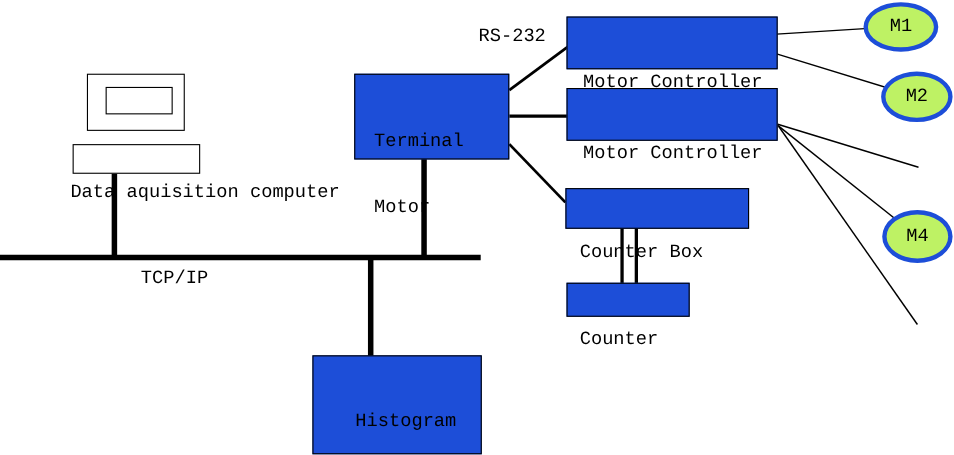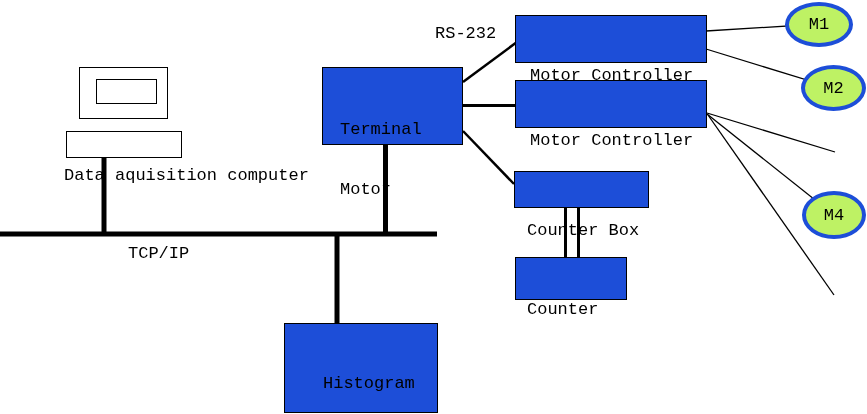--- a/index.html
+++ b/index.html
@@ -96,25 +96,25 @@
   </div>
 
   <div class="node" style="left:515px; top:15px; width:192px; height:48px; padding:10px 0 0 14px;">
     <div>Motor Controller</div>
   </div>
 
   <div class="node" style="left:515px; top:80px; width:192px; height:48px; padding:10px 0 0 14px;">
     <div>Motor Controller</div>
   </div>
 
-  <div class="node" style="left:514px; top:171px; width:135px; height:37px; padding:9px 0 0 12px;">
+  <div class="node" style="left:514px; top:171px; width:167px; height:37px; padding:9px 0 0 12px;">
     <div>Counter Box</div>
   </div>
 
-  <div class="node" style="left:515px; top:257px; width:112px; height:43px; padding:2px 0 0 11px;">
+  <div class="node" style="left:515px; top:257px; width:112px; height:31px; padding:2px 0 0 11px;">
     <div>Counter</div>
   </div>
 
   <div class="node" style="left:284px; top:323px; width:154px; height:90px; padding:10px 0 12px 38px;">
     <div>Histogram</div>
     
   </div>
 
   <div class="ellipse" style="left:785px; top:2px; width:68px; height:45px;">
     <span>M1</span>

